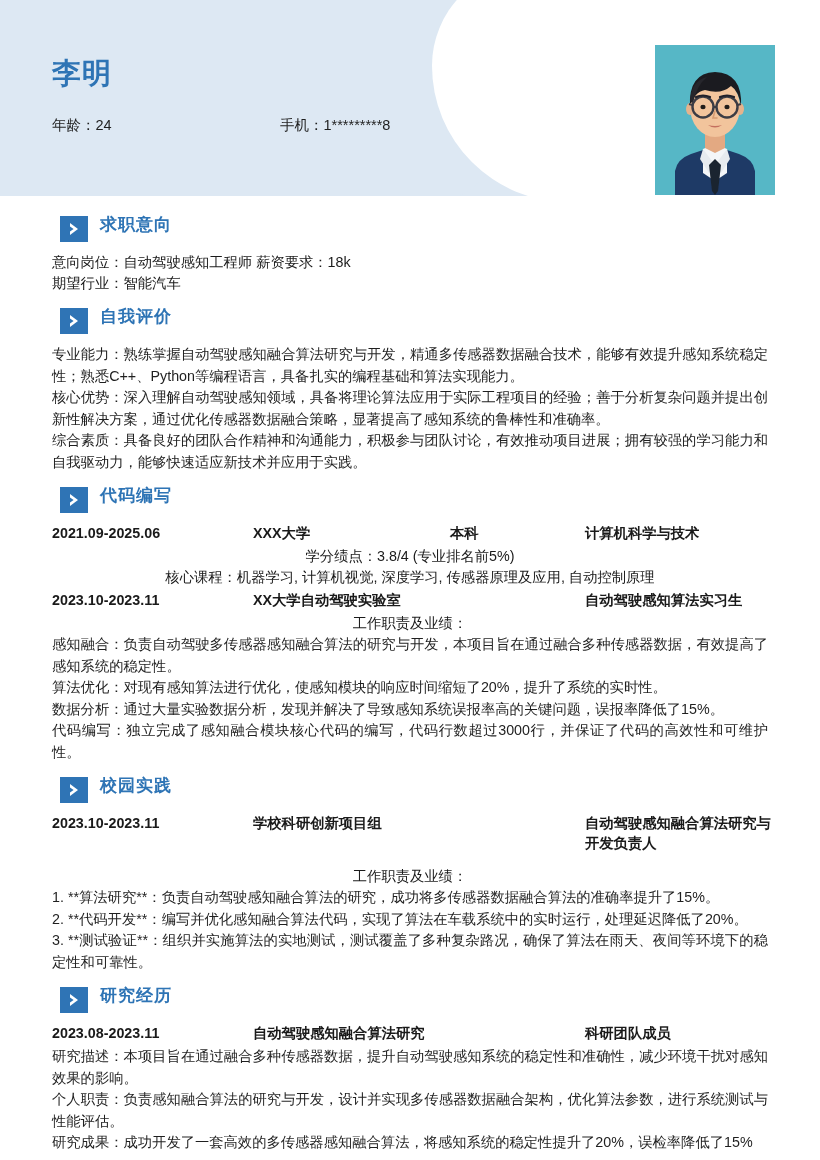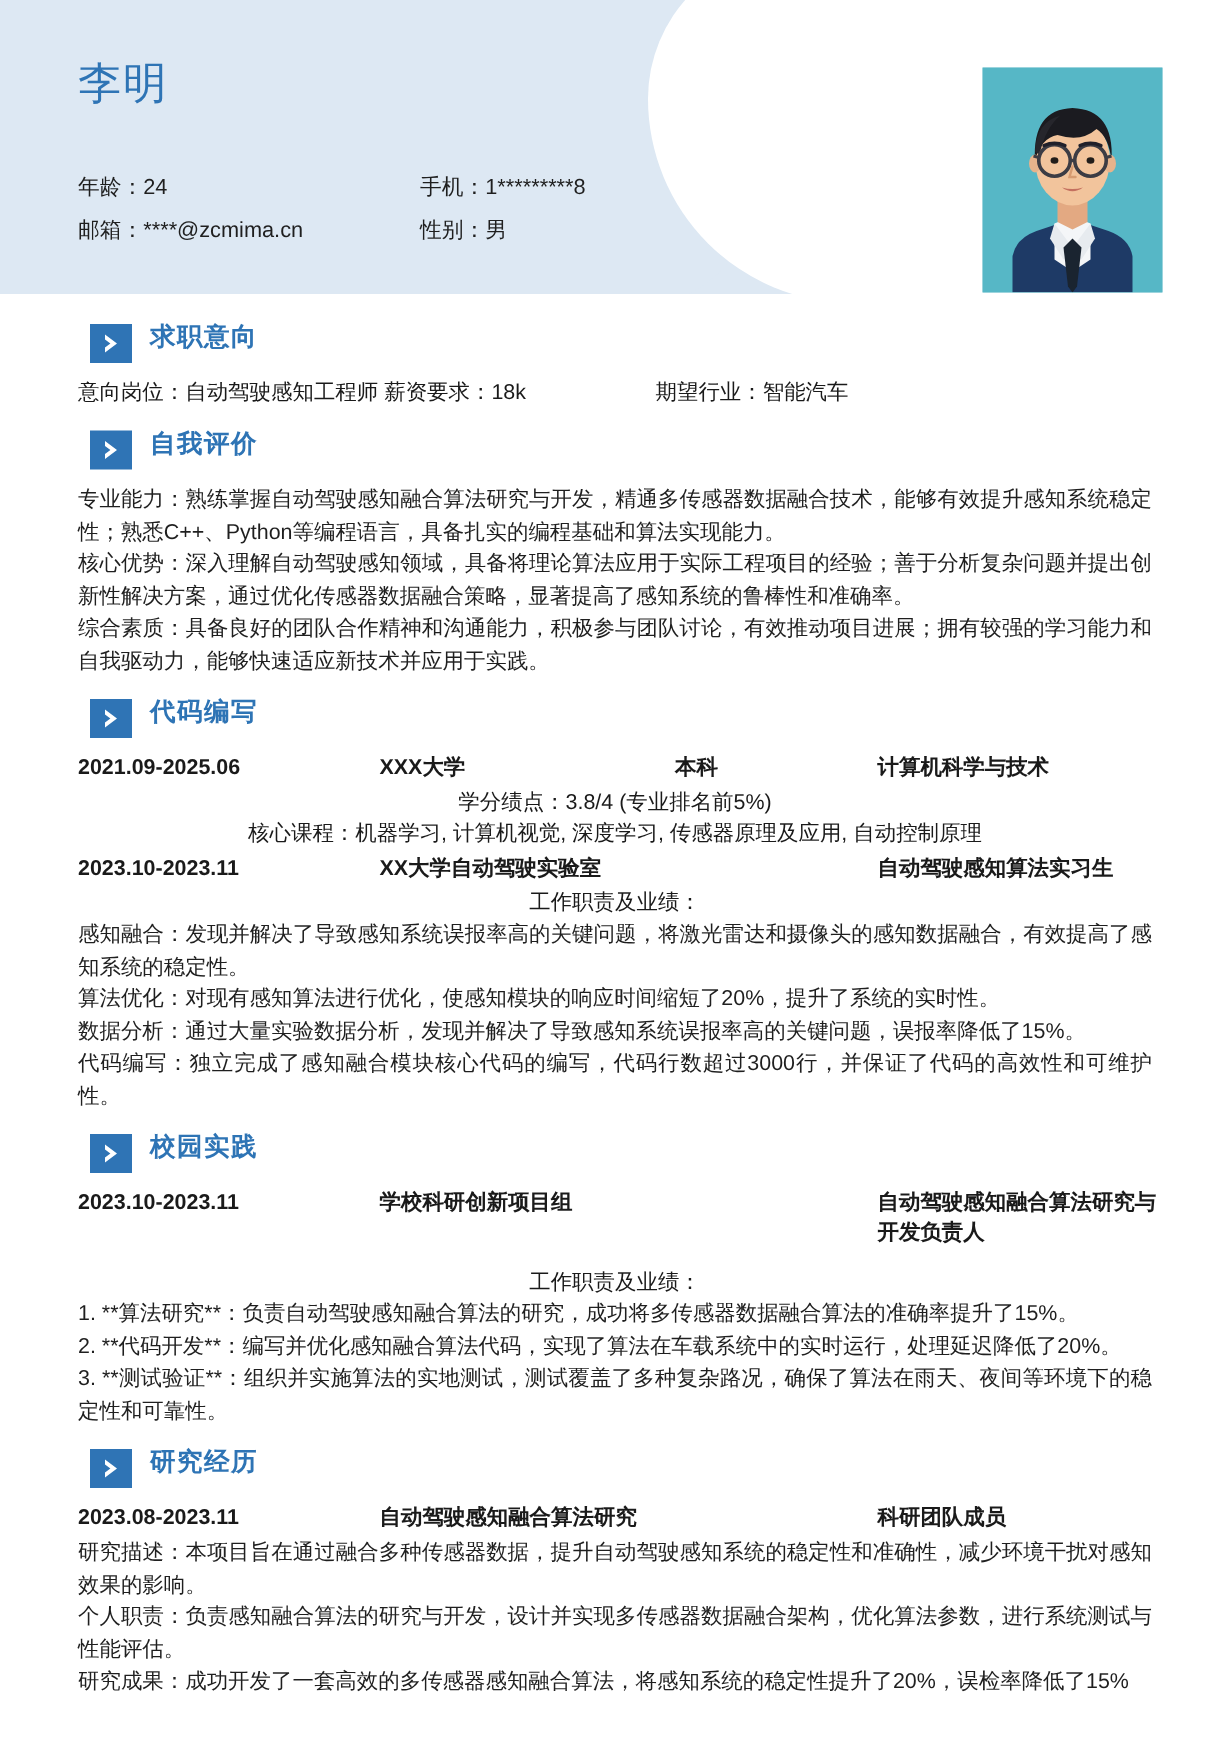--- a/index.html
+++ b/index.html
@@ -64,23 +64,23 @@
     left: 0;
     top: 196px;
     width: 820px;
     height: 7px;
     background: #ffffff;
   }
 
   .name {
     position: absolute;
     left: 52px;
-    top: 42px;
+    top: 59px;
     font-size: 29px;
-    font-weight: normal;
+    font-weight: bold;
     color: #2e74b5;
     letter-spacing: 1px;
     line-height: 1;
   }
   .contact {
     position: absolute;
     left: 52px;
     top: 117px;
     width: 440px;
     font-size: 14.5px;
@@ -146,20 +146,21 @@
     line-height: 21.5px;
     color: #1f1f1f;
     text-align: justify;
   }
 
   .intent-row {
     display: flex;
     font-size: 14.3px;
     line-height: 21px;
     margin-bottom: 2px;
+    flex-direction: column;
   }
   .intent-left { width: 385px; }
   .intent-right { }
 
   .entry-row {
     display: flex;
     font-weight: bold;
     font-size: 14.3px;
     line-height: 20px;
     margin-top: 2px;
@@ -187,24 +188,20 @@
     <div class="header-white-carve"></div>
     <div class="header-strip-bottom"></div>
 
     <div class="name">李明</div>
 
     <div class="contact">
       <div class="contact-row">
         <div class="contact-cell c1"><span class="contact-label">年龄：</span><span class="contact-value">24</span></div>
         <div class="contact-cell c2"><span class="contact-label">手机：</span><span class="contact-value">1*********8</span></div>
       </div>
-      <div class="contact-row">
-        <div class="contact-cell c1"><span class="contact-label">邮箱：</span><span class="contact-value">****@zcmima.cn</span></div>
-        <div class="contact-cell c2"><span class="contact-label">性别：</span><span class="contact-value">男</span></div>
-      </div>
     </div>
 
     <div class="photo">
       <svg width="120" height="150" viewBox="0 0 120 150" xmlns="http://www.w3.org/2000/svg">
         <rect x="0" y="0" width="120" height="150" fill="#56b7c6"></rect>
 
         <path d="M20 150 L20 126 Q22 114 36 109 L60 101 L84 109 Q98 114 100 126 L100 150 Z" fill="#1e3a66"></path>
 
         <path d="M48 104 L60 99 L72 104 L72 128 L60 136 L48 128 Z" fill="#f4f6f8"></path>
 
@@ -285,21 +282,21 @@
     </div>
     <div class="sub-line">学分绩点：3.8/4 (专业排名前5%)</div>
     <div class="sub-line">核心课程：机器学习, 计算机视觉, 深度学习, 传感器原理及应用, 自动控制原理</div>
 
     <div class="entry-row three">
       <div class="col-date">2023.10-2023.11</div>
       <div class="col-org">XX大学自动驾驶实验室</div>
       <div class="col-last">自动驾驶感知算法实习生</div>
     </div>
     <div class="sub-line">工作职责及业绩：</div>
-    <div class="body-block">感知融合：发现并解决了导致感知系统误报率高的关键问题，将激光雷达和摄像头的感知数据融合，有效提高了感知系统的稳定性。</div>
+    <div class="body-block">感知融合：负责自动驾驶多传感器感知融合算法的研究与开发，本项目旨在通过融合多种传感器数据，有效提高了感知系统的稳定性。</div>
     <div class="body-block">算法优化：对现有感知算法进行优化，使感知模块的响应时间缩短了20%，提升了系统的实时性。</div>
     <div class="body-block">数据分析：通过大量实验数据分析，发现并解决了导致感知系统误报率高的关键问题，误报率降低了15%。</div>
     <div class="body-block">代码编写：独立完成了感知融合模块核心代码的编写，代码行数超过3000行，并保证了代码的高效性和可维护性。</div>
 
     <div class="section-head">
       <span class="chev-box">
         <svg width="14" height="16" viewBox="0 0 14 16">
             <path d="M3 2 L11 8 L3 14 L3 10.6 L6.6 8 L3 5.4 Z" fill="#ffffff"></path>
           </svg>
       </span>

